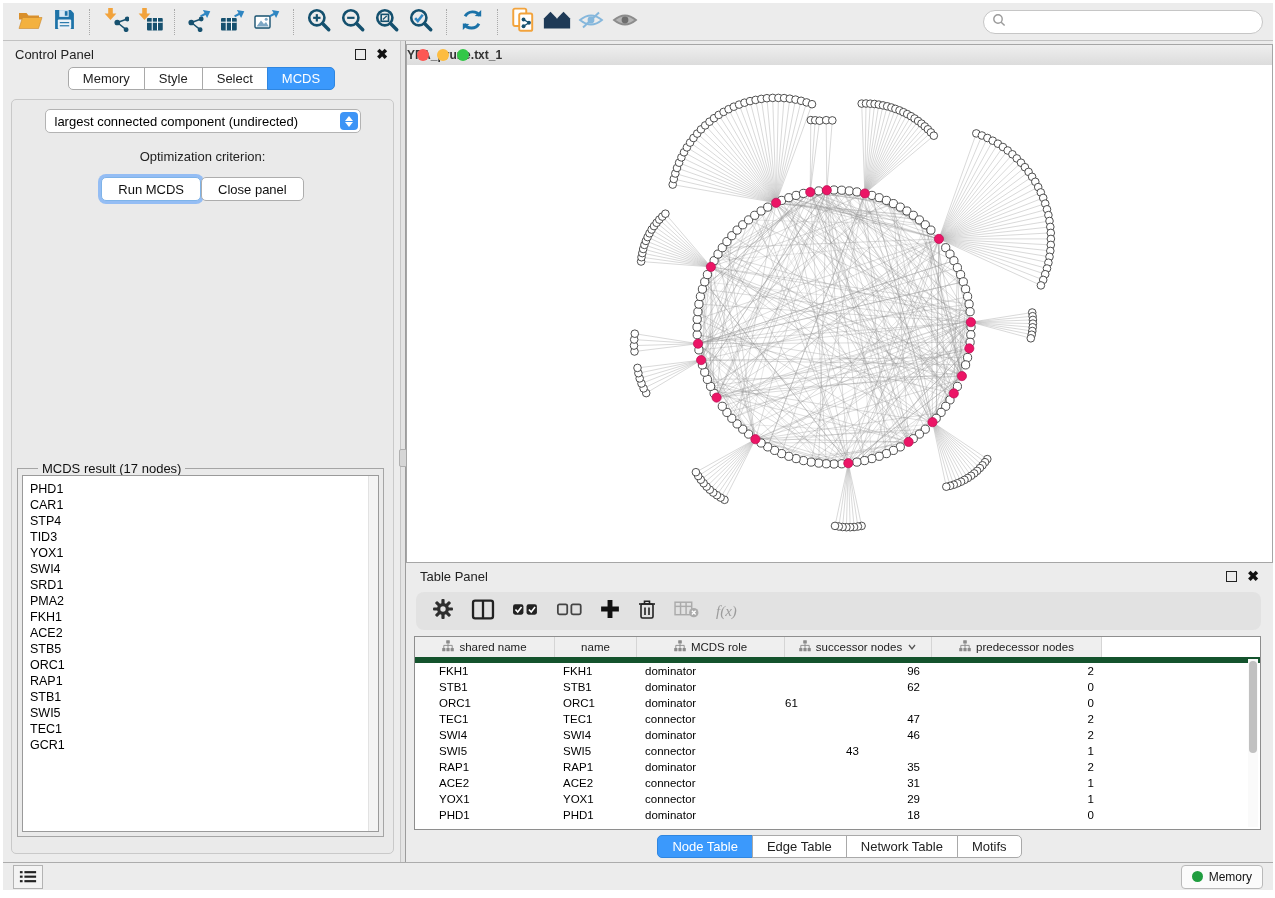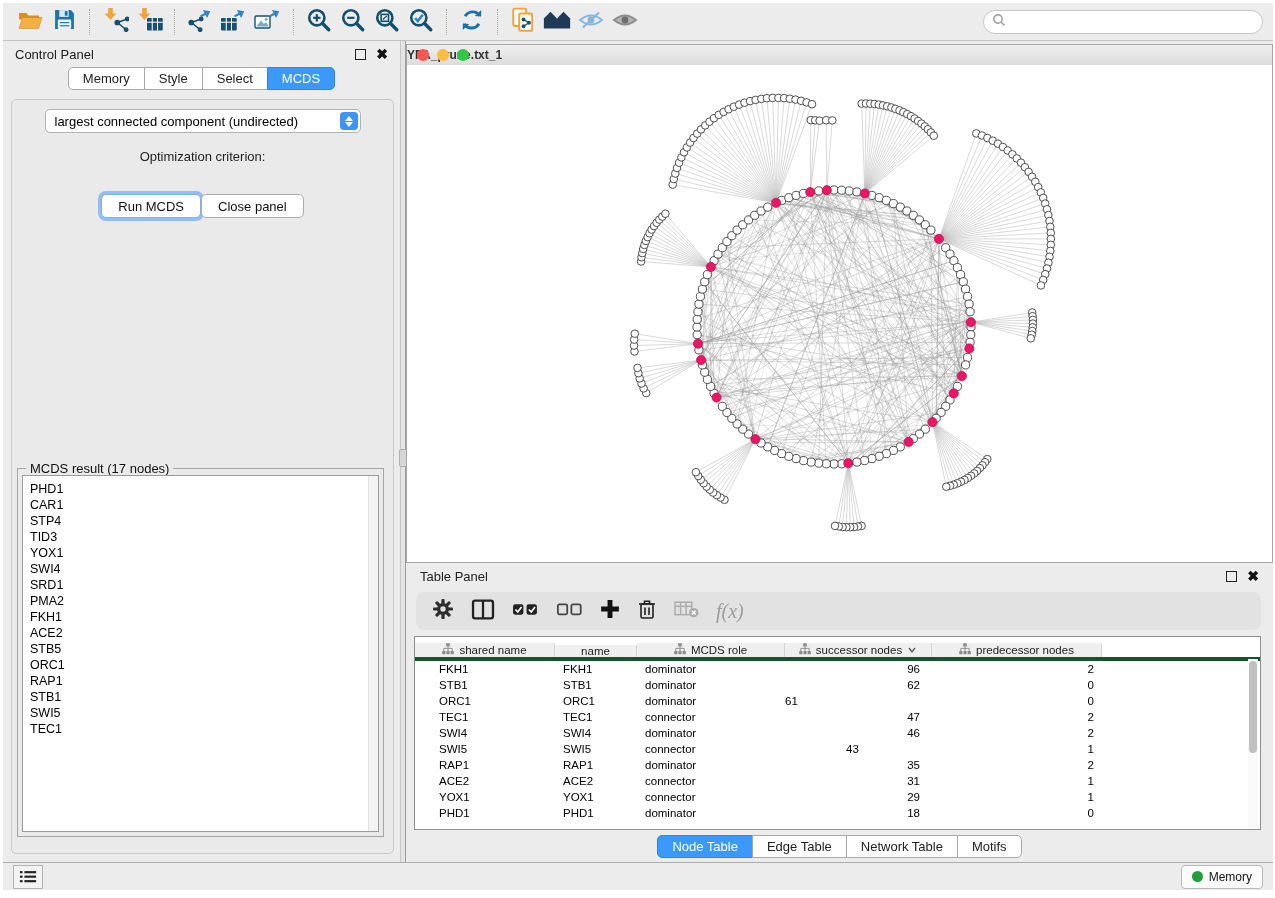--- a/index.html
+++ b/index.html
@@ -31,26 +31,26 @@
   .seg:last-child{border-radius:0 5px 5px 0;}
   .seg.sel{background:#3b99fc;border-color:#2f86e0;color:#fff;}
   #cp-content{position:absolute;left:8px;right:6px;top:58px;bottom:8px;background:#eaeaea;
     border:1px solid #c9c9c9;border-radius:5px;}
   #crit-label{text-align:center;font-size:13px;color:#222;margin-top:16px;}
   #combo{width:316px;height:24px;margin:9px auto 0 auto;background:#fff;border:1px solid #b3b3b3;
     border-radius:5px;display:flex;align-items:center;box-sizing:border-box;position:relative;}
   #combo-value{flex:1;font-size:13px;padding-left:9px;white-space:nowrap;}
   #combo-step{width:18px;height:18px;margin-right:2px;background:#3d94f6;border-radius:4px;
     display:flex;flex-direction:column;align-items:center;justify-content:center;gap:1px;}
-  .btnrow{display:flex;justify-content:center;margin-top:30px;}
+  .btnrow{display:flex;justify-content:center;margin-top:13px;}
   .mbtn{height:24px;padding:0 16px;background:#fff;border:1px solid #adadad;border-radius:5px;
     font-size:13px;color:#111;font-family:"Liberation Sans",sans-serif;}
   .mbtn.focusring{box-shadow:0 0 0 3px rgba(77,152,252,.55);border-color:#7eb3e8;}
   #groupbox{position:absolute;left:5px;right:9px;top:368px;bottom:16px;border:1px solid #a5a5a5;}
-  #group-legend{position:absolute;top:-8px;left:8px;background:#eaeaea;padding:0 4px;font-size:13px;color:#111;}
+  #group-legend{position:absolute;top:-8px;left:20px;background:#eaeaea;padding:0 4px;font-size:13px;color:#111;}
   #mcds-list{position:absolute;left:4px;right:4px;top:6px;bottom:4px;background:#fff;border:1px solid #9a9a9a;
     margin:0;padding:5px 0 0 7px;list-style:none;overflow:hidden;}
   #mcds-list li{font-size:12.5px;line-height:16px;color:#000;}
   #mcds-scroll{position:absolute;right:5px;top:7px;bottom:5px;width:9px;background:#f4f4f4;border-left:1px solid #e2e2e2;}
   
   #vsplit{position:absolute;left:397px;width:6px;top:38px;bottom:28px;background:#e4e4e4;
     border-left:1px solid #c6c6c6;border-right:1px solid #9c9c9c;box-sizing:border-box;}
   #vsplit .knob{position:absolute;left:-2px;top:408px;width:8px;height:16px;background:#d6d6d6;
     border:1px solid #b0b0b0;border-radius:2px;}
   
@@ -63,21 +63,21 @@
   .light{width:12px;height:12px;border-radius:50%;display:inline-block;}
   #netcanvas{position:absolute;left:0;right:0;top:20px;bottom:0;overflow:hidden;background:#fff;}
   
   #tp{position:absolute;left:403px;right:0;top:560px;bottom:28px;background:#ececec;}
   #tp-head{height:26px;display:flex;align-items:center;padding:0 14px;}
   #tp-title{font-size:13px;color:#222;}
   #tp-toolbar{margin:3px 12px 0 10px;height:38px;background:#e2e2e2;border-radius:8px;
     display:flex;align-items:center;gap:17px;padding-left:16px;}
   .tpbtn{display:flex;align-items:center;justify-content:center;}
   #tp-tablewrap{position:relative;margin:6px 12px 0 8px;height:192px;background:#fff;border:1px solid #8e8e8e;overflow:hidden;}
-  #tp-headrow{display:flex;height:20px;border-bottom:4px solid #14532d;align-items:flex-end;}
+  #tp-headrow{display:flex;height:20px;border-bottom:6px solid #14532d;}
   .hcell{background:#efefef;border-right:1px solid #d5d5d5;display:flex;align-items:center;
     justify-content:center;gap:5px;font-size:11.5px;color:#222;box-sizing:border-box;}
   .trow{display:flex;height:16px;}
   .tcell{font-size:11.5px;color:#000;box-sizing:border-box;overflow:hidden;white-space:nowrap;line-height:16px;}
   #tp-scroll{position:absolute;right:2px;top:22px;bottom:2px;width:10px;background:#fafafa;}
   #tp-thumb{position:absolute;left:1px;top:2px;width:8px;height:92px;background:#c1c1c1;border-radius:4px;}
   #tp-tabs{margin-top:5px;display:flex;justify-content:center;}
   
   #statusbar{position:absolute;left:0;right:0;bottom:0;height:28px;background:#ececec;
     border-top:1px solid #acacac;display:flex;align-items:center;padding:0 10px;box-sizing:border-box;}
@@ -306,20 +306,21 @@
             <li>SRD1</li>
             <li>PMA2</li>
             <li>FKH1</li>
             <li>ACE2</li>
             <li>STB5</li>
             <li>ORC1</li>
             <li>RAP1</li>
             <li>STB1</li>
             <li>SWI5</li>
             <li>TEC1</li>
+            <li>GCR1</li>
           </ul>
         <div id="mcds-scroll"></div>
       </div>
     </div>
   </div>
 
   <div id="vsplit">
       <div class="knob"></div>
     </div>
 
@@ -1133,21 +1134,21 @@
                 <rect x="1" y="2" width="16" height="12"></rect>
                 <line x1="1" y1="6" x2="17" y2="6"></line>
                 <line x1="6.3" y1="2" x2="6.3" y2="14"></line>
                 <line x1="11.6" y1="2" x2="11.6" y2="14"></line>
               </g>
               <circle cx="19" cy="12" r="4.5" fill="#ababab"></circle>
               <path d="M17.2 10.2 l3.6 3.6 M20.8 10.2 l-3.6 3.6" stroke="#fff" stroke-width="1.3"></path>
             </svg></span>
         </div>
         <div class="tpbtn">
-          <span><span style="font-family:'Liberation Serif',serif;font-style:italic;color:#9c9c9c;font-size:20px;">f(x)</span></span>
+          <span><span style="font-family:'Liberation Serif',serif;font-style:italic;color:#9c9c9c;font-size:15px;">f(x)</span></span>
         </div>
       </div>
     <div id="tp-tablewrap">
       <div id="tp-headrow">
           <div class="hcell" style="width:140px">
             <span><svg width="12" height="12" viewBox="0 0 12 12">
                 <g fill="#8a8a8a">
                   <rect x="4.2" y="0.2" width="3.6" height="3.2" rx="0.5"></rect>
                   <rect x="0.2" y="8" width="3.2" height="3.2" rx="0.5"></rect>
                   <rect x="4.4" y="8" width="3.2" height="3.2" rx="0.5"></rect>

